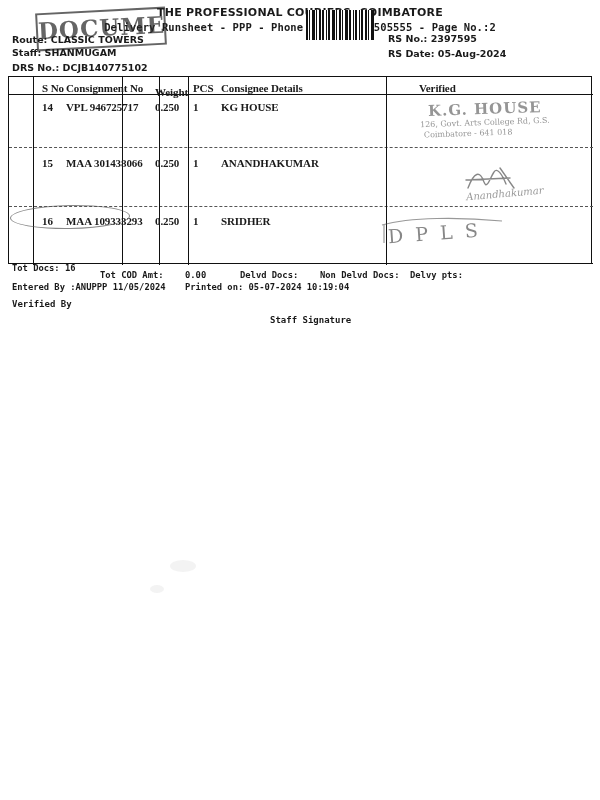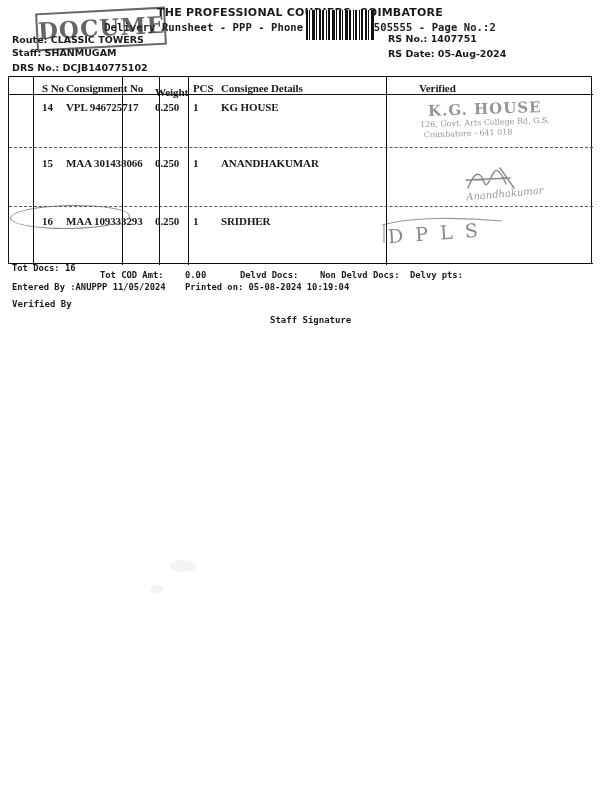--- a/index.html
+++ b/index.html
@@ -331,21 +331,21 @@
       <span style="width:1px;background:#fff"></span>
     <span style="width:1px"></span>
       <span style="width:2px;background:#fff"></span>
     <span style="width:3px"></span>
   </div>
 
   <div class="route-line">Route: CLASSIC TOWERS</div>
   <div class="staff-line">Staff: SHANMUGAM</div>
   <div class="drs-line">DRS No.: DCJB140775102</div>
 
-  <div class="rs-no">RS No.: 1407751</div>
+  <div class="rs-no">RS No.: 2397595</div>
   <div class="rs-date">RS Date: 05-Aug-2024</div>
 
   <div class="table-wrap">
 
     <div class="hrule" style="top:17px;"></div>
 
     <div class="dashrule" style="top:70px;"></div>
     <div class="dashrule" style="top:129px;"></div>
     <div class="hrule" style="top:186px;"></div>
 
@@ -400,19 +400,19 @@
 
   <div>
     <div class="totals totrow" style="left:12px;  top:262px;text-align:center;">Tot Docs:  16</div>
     <div class="totals totrow" style="left:100px; top:269px;">Tot COD Amt:</div>
     <div class="totals totrow" style="left:185px; top:269px;">0.00</div>
     <div class="totals totrow" style="left:240px; top:269px;">Delvd Docs:</div>
     <div class="totals totrow" style="left:320px; top:269px;">Non Delvd Docs:</div>
     <div class="totals totrow" style="left:410px; top:269px;">Delvy pts:</div>
 
     <div class="totals totrow" style="left:12px;  top:281px;">Entered By :ANUPPP 11/05/2024</div>
-    <div class="totals totrow" style="left:185px; top:281px;">Printed on: 05-08-2024 10:19:04</div>
+    <div class="totals totrow" style="left:185px; top:281px;">Printed on: 05-07-2024 10:19:04</div>
   </div>
 
   <div class="verified">Verified By</div>
   <div class="staff-sig">Staff Signature</div>
 
 </div>
 
 </body></html>

